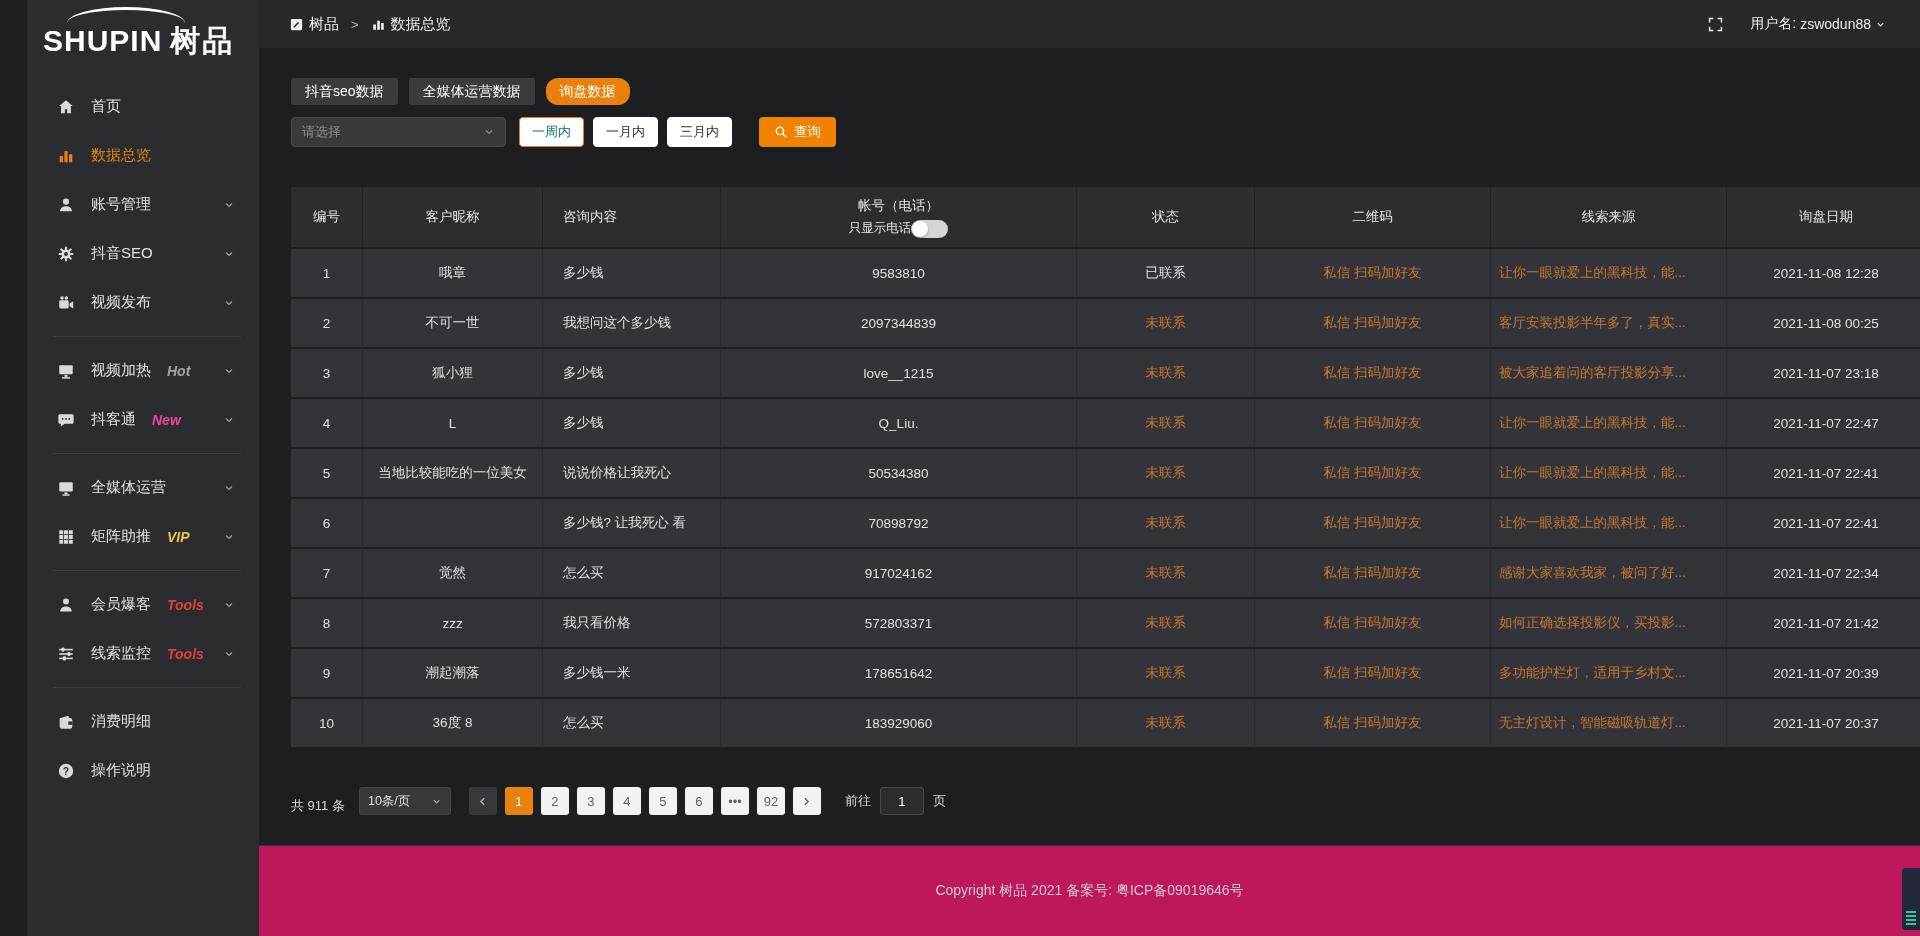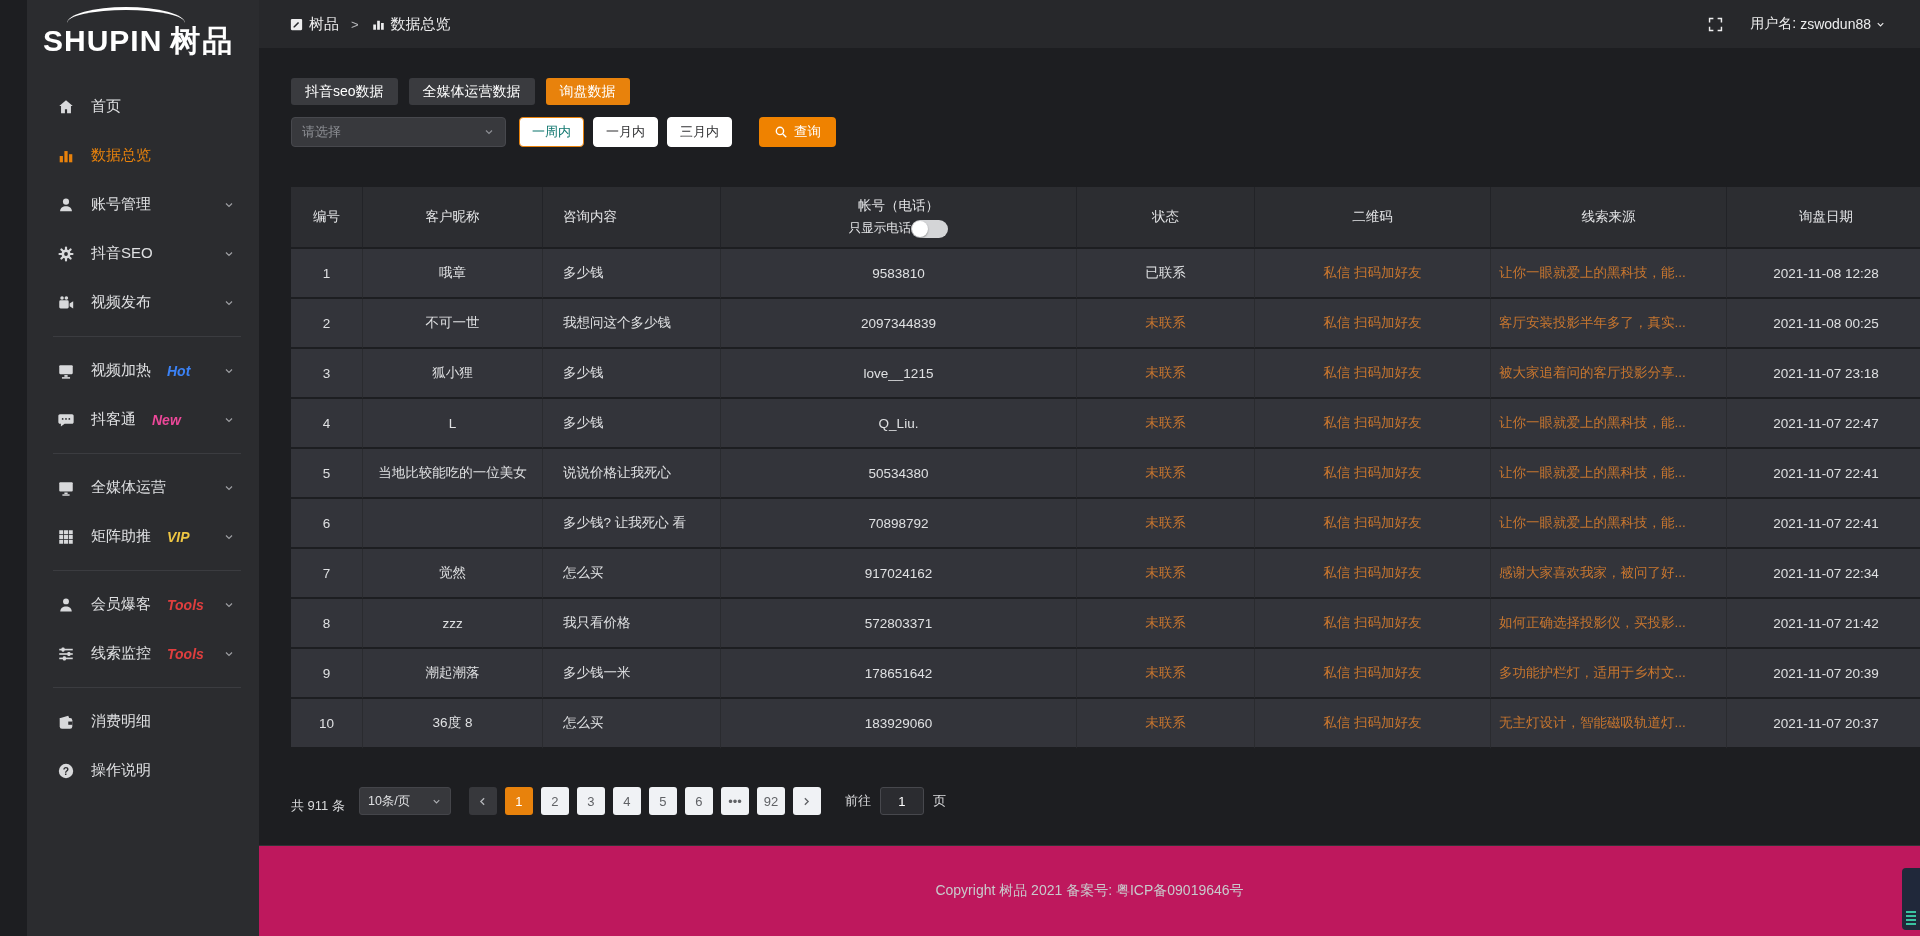--- a/index.html
+++ b/index.html
@@ -35,21 +35,21 @@
   .bc-sep { margin:0 12px; color:#b9babd; font-size:13px; }
   .topbar-right { display:flex; align-items:center; gap:26px; font-size:14px; color:#ededee; }
   .user { display:flex; align-items:center; gap:4px; cursor:pointer; }
 
   .content { flex:1; background:#1d1e21; padding:30px 24px 0 32px; }
 
   
   .tabs { display:flex; }
   .tab { height:27px; display:inline-flex; align-items:center; padding:0 14px; margin-right:11px;
          background:#3a3b3f; color:#fff; font-size:14px; border-radius:3px; cursor:pointer; border:none; }
-  .tab.active { background:#e8820c; }
+  .tab.active { background:#e8820c;border-radius:12px; }
 
   
   .filters { display:flex; align-items:center; margin-top:12px; }
   .select { width:215px; height:30px; background:#38393d; border:1px solid #47484d; border-radius:4px;
             display:flex; align-items:center; justify-content:space-between; padding:0 10px;
             color:#8d8f94; font-size:13px; cursor:pointer; }
   .period-group { margin-left:13px; display:flex; gap:9px; }
   .pbtn { height:30px; padding:0 12px; border-radius:4px; background:#fff; border:1px solid #fff;
           color:#303133; font-size:13px; display:flex; align-items:center; cursor:pointer; }
   .pbtn.active { color:#0f766e; border-color:#e8820c; }
@@ -179,21 +179,21 @@
         <div class="divider"></div>
         <div class="mi">
           <span class="ic">
             <svg width="18" height="18" viewBox="0 0 20 20" fill="currentColor">
               <rect x="2.5" y="3.5" width="15" height="10" rx="1.2"></rect>
               <rect x="8.2" y="14.5" width="3.6" height="2"></rect>
               <rect x="5.5" y="16.8" width="9" height="1.7"></rect>
             </svg>
           </span>
           <span>视频加热</span>
-          <span class="badge" style="color: #3b82f6;">Hot</span>
+          <span class="badge" style="color: #a3a3a3;">Hot</span>
           <span class="chev">
             <svg width="12" height="12" viewBox="0 0 20 20" fill="none" stroke="currentColor" stroke-width="2">
               <path d="M5 7.5l5 5 5-5"></path>
             </svg>
           </span>
         </div>
         <div class="mi">
           <span class="ic">
             <svg width="18" height="18" viewBox="0 0 20 20" fill="currentColor">
               <path d="M3.2 3.5h13.6c.9 0 1.7.8 1.7 1.7v7.2c0 .9-.8 1.7-1.7 1.7H8.5l-4.2 3v-3H3.2c-.9 0-1.7-.8-1.7-1.7V5.2c0-.9.8-1.7 1.7-1.7z"></path>

